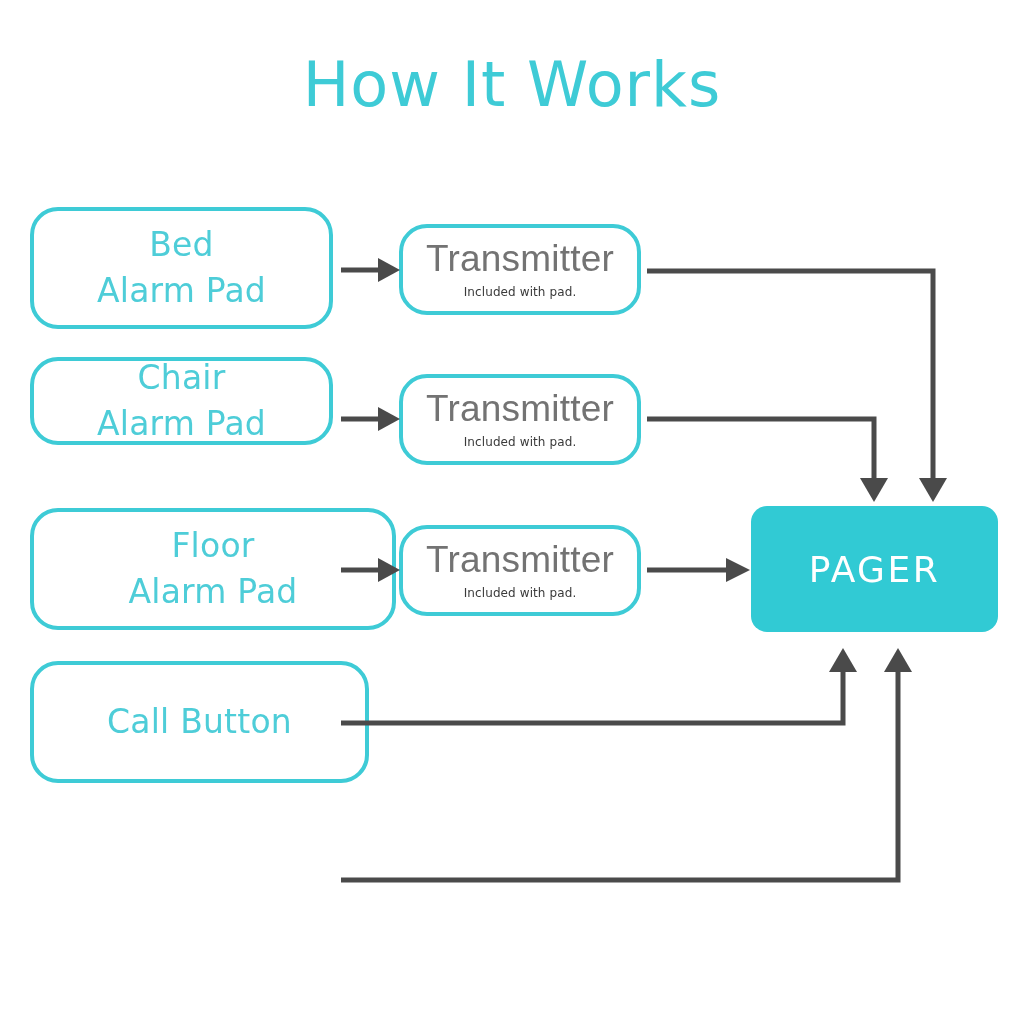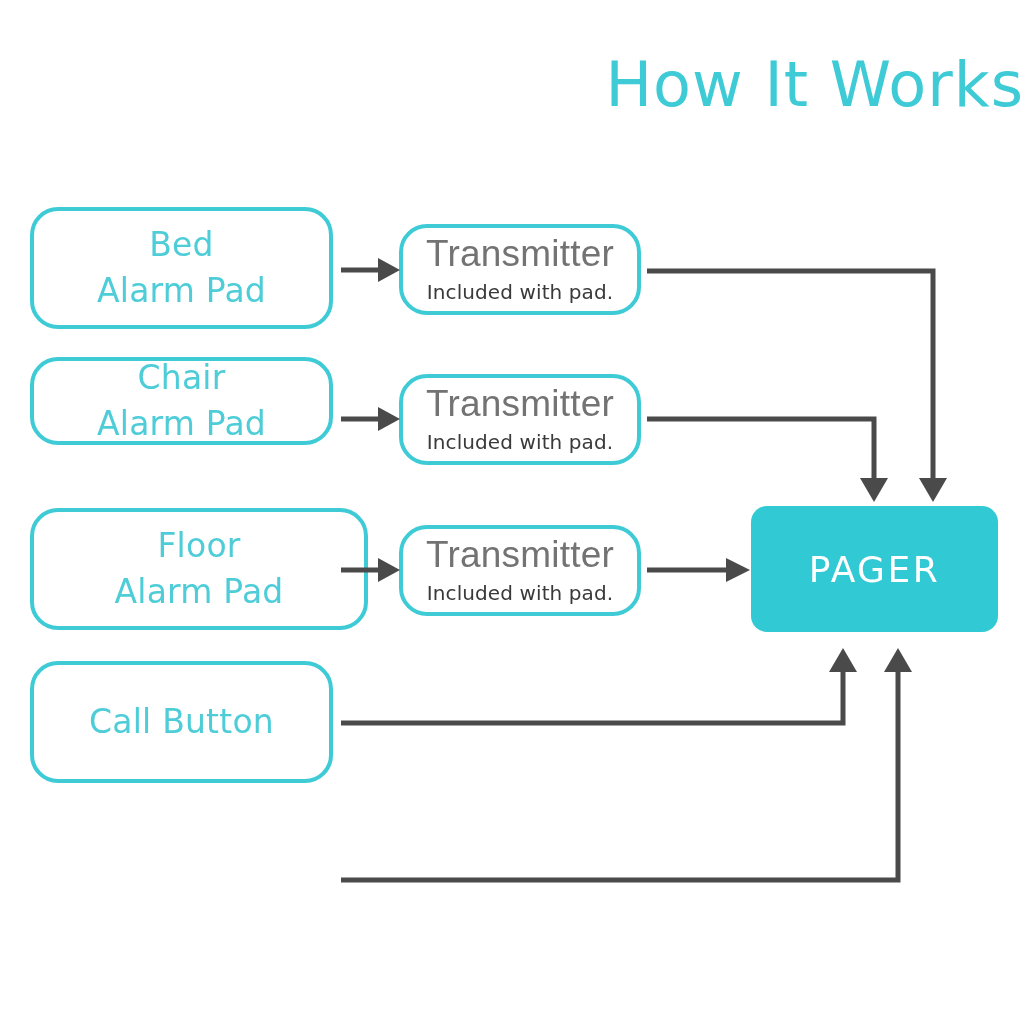--- a/index.html
+++ b/index.html
@@ -15,21 +15,21 @@
     overflow: hidden;
     font-family: "Liberation Sans", sans-serif;
   }
 
   
   #title {
     position: absolute;
     left: 0;
     top: 52px;
     width: 1024px;
-    text-align: right;
+    text-align: center;
     font-family: "DejaVu Sans", sans-serif;
     font-size: 62px;
     font-weight: 400;
     letter-spacing: 1px;
     color: #3ECBD6;
     line-height: 1.05;
     white-space: nowrap;
   }
 
   
@@ -66,21 +66,21 @@
   .tx-label {
     font-family: Liberation Sans, sans-serif;
     font-size: 37px;
     font-weight: 400;
     line-height: 1.05;
     letter-spacing: 0.2px;
     color: #737373;
   }
   .tx-sub {
     font-family: "DejaVu Sans", sans-serif;
-    font-size: 20px;
+    font-size: 12px;
     font-weight: 400;
     letter-spacing: 0.1px;
     color: #3A3A3A;
     margin-top: 7px;
   }
   .pager-label {
     font-family: "DejaVu Sans", sans-serif;
     font-size: 36px;
     font-weight: 400;
     letter-spacing: 2.5px;
@@ -118,26 +118,26 @@
   <div class="node outline" style="left:30px; top:207px; width:303px; height:122px;">
     <div class="src-label">Bed
 Alarm Pad</div>
   </div>
 
   <div class="node outline" style="left:30px; top:357px; width:303px; height:88px;">
     <div class="src-label">Chair
 Alarm Pad</div>
   </div>
 
-  <div class="node outline" style="left:30px; top:508px; width:338px; height:122px;">
+  <div class="node outline" style="left:30px; top:508px; width:366px; height:122px;">
     <div class="src-label">Floor
 Alarm Pad</div>
   </div>
 
-  <div class="node outline" style="left:30px; top:661px; width:303px; height:122px;">
+  <div class="node outline" style="left:30px; top:661px; width:339px; height:122px;">
     <div class="src-label">Call Button</div>
   </div>
 
 
   <div class="node outline" style="left:399px; top:224px; width:242px; height:91px;">
     <div class="tx-label">Transmitter</div>
     <div class="tx-sub">Included with pad.</div>
   </div>
 
   <div class="node outline" style="left:399px; top:374px; width:242px; height:91px;">

